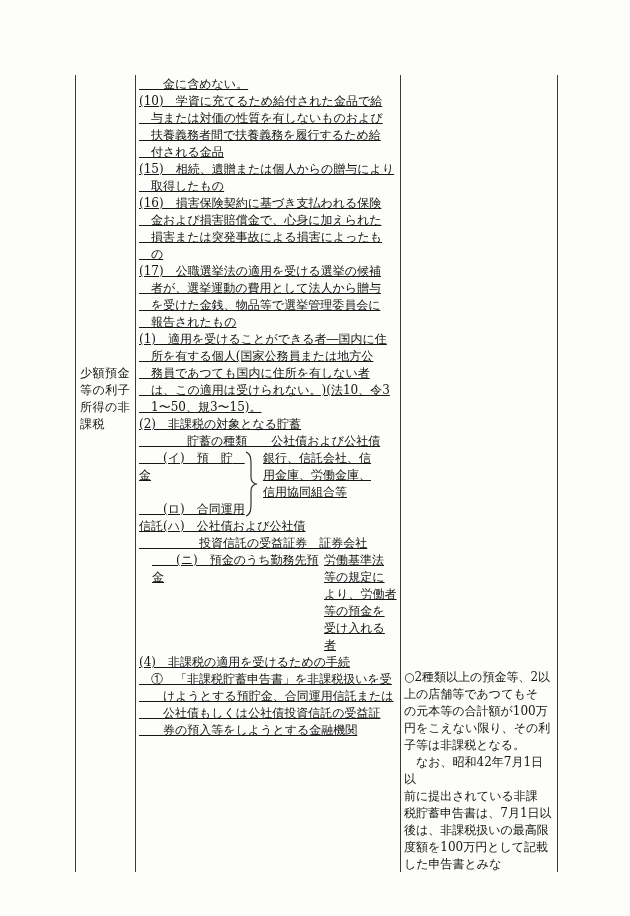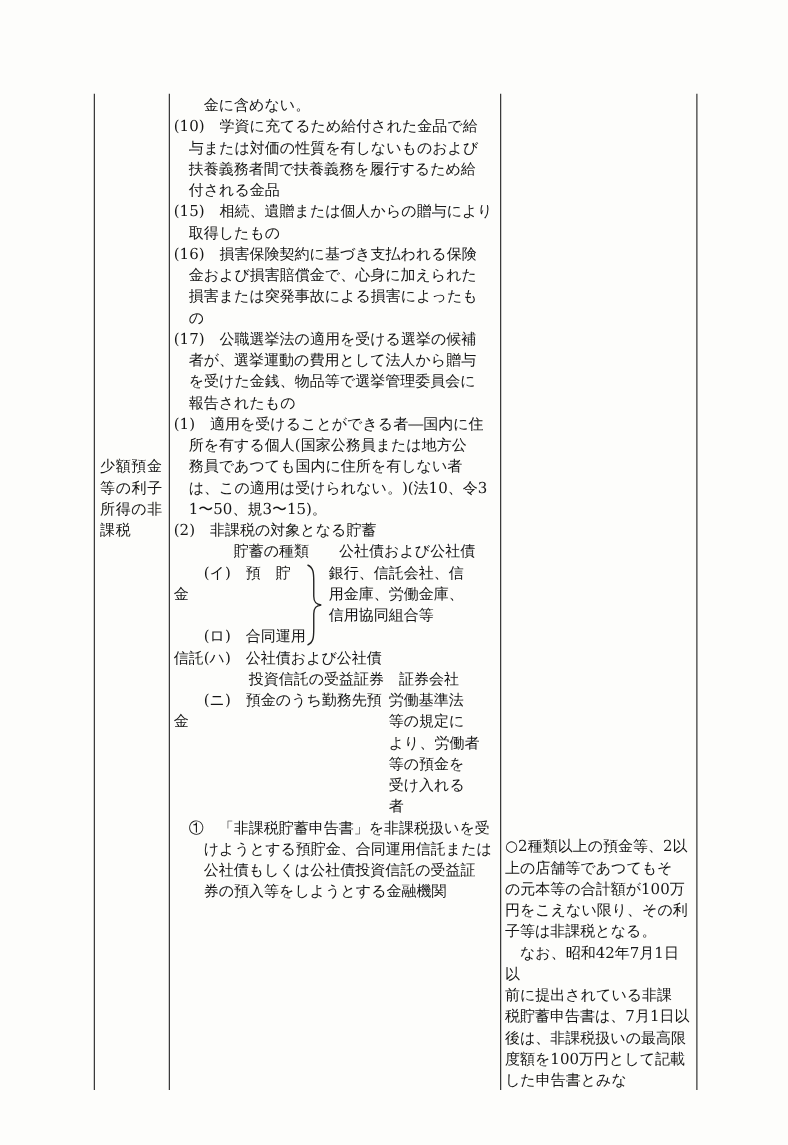--- a/index.html
+++ b/index.html
@@ -34,39 +34,40 @@
     width: 52px;
     white-space: pre-wrap;
     letter-spacing: 0.5px;
   }
   .col-main {
     position: absolute;
     left: 139px;
     top: 76px;
     width: 259px;
     overflow: hidden;
+    text-decoration: underline;
   }
   .col-notes {
     position: absolute;
     left: 404px;
     top: 654px;
     width: 151px;
     overflow: hidden;
     margin-top: 15px;
   }
   .block { white-space: pre-wrap; }
   .note-block { white-space: pre-wrap; }
 
   .brace-row { display: flex; align-items: flex-start; }
   .brace-left { width: 106px; flex: 0 0 auto; }
   .brace-left .line { height: 17px; white-space: pre-wrap; }
   .brace-svg { flex: 0 0 auto; display: block; margin-top: 1px; }
   .brace-right { white-space: pre-wrap; margin-left: 5px; }
 
-  .ni-row { display: flex; align-items: flex-start; }
+  .ni-row { display: flex; align-items: flex-start; margin-left: 13px; }
   .ni-left { width: 172px; flex: 0 0 auto; white-space: pre-wrap; }
   .ni-right { white-space: pre-wrap; }
 </style>
 </head>
 <body>
 
 <div class="sheet">
 
   <div class="vline v1"></div>
   <div class="vline v2"></div>
@@ -125,20 +126,21 @@
     <div class="ni-row">
       <div class="ni-left">　　(ニ)　預金のうち勤務先預金</div>
       <div class="ni-right">労働基準法
 等の規定に
 より、労働者
 等の預金を
 受け入れる
 者</div>
     </div>
 
+    <div class="block">(4)　非課税の適用を受けるための手続</div>
     <div class="block">　①　「非課税貯蓄申告書」を非課税扱いを受
 　　けようとする預貯金、合同運用信託または
 　　公社債もしくは公社債投資信託の受益証
 　　券の預入等をしようとする金融機関</div>
   </div>
 
   <div class="col-notes">
     <div class="note-block">○2種類以上の預金等、2以
 上の店舗等であつてもそ
 の元本等の合計額が100万

